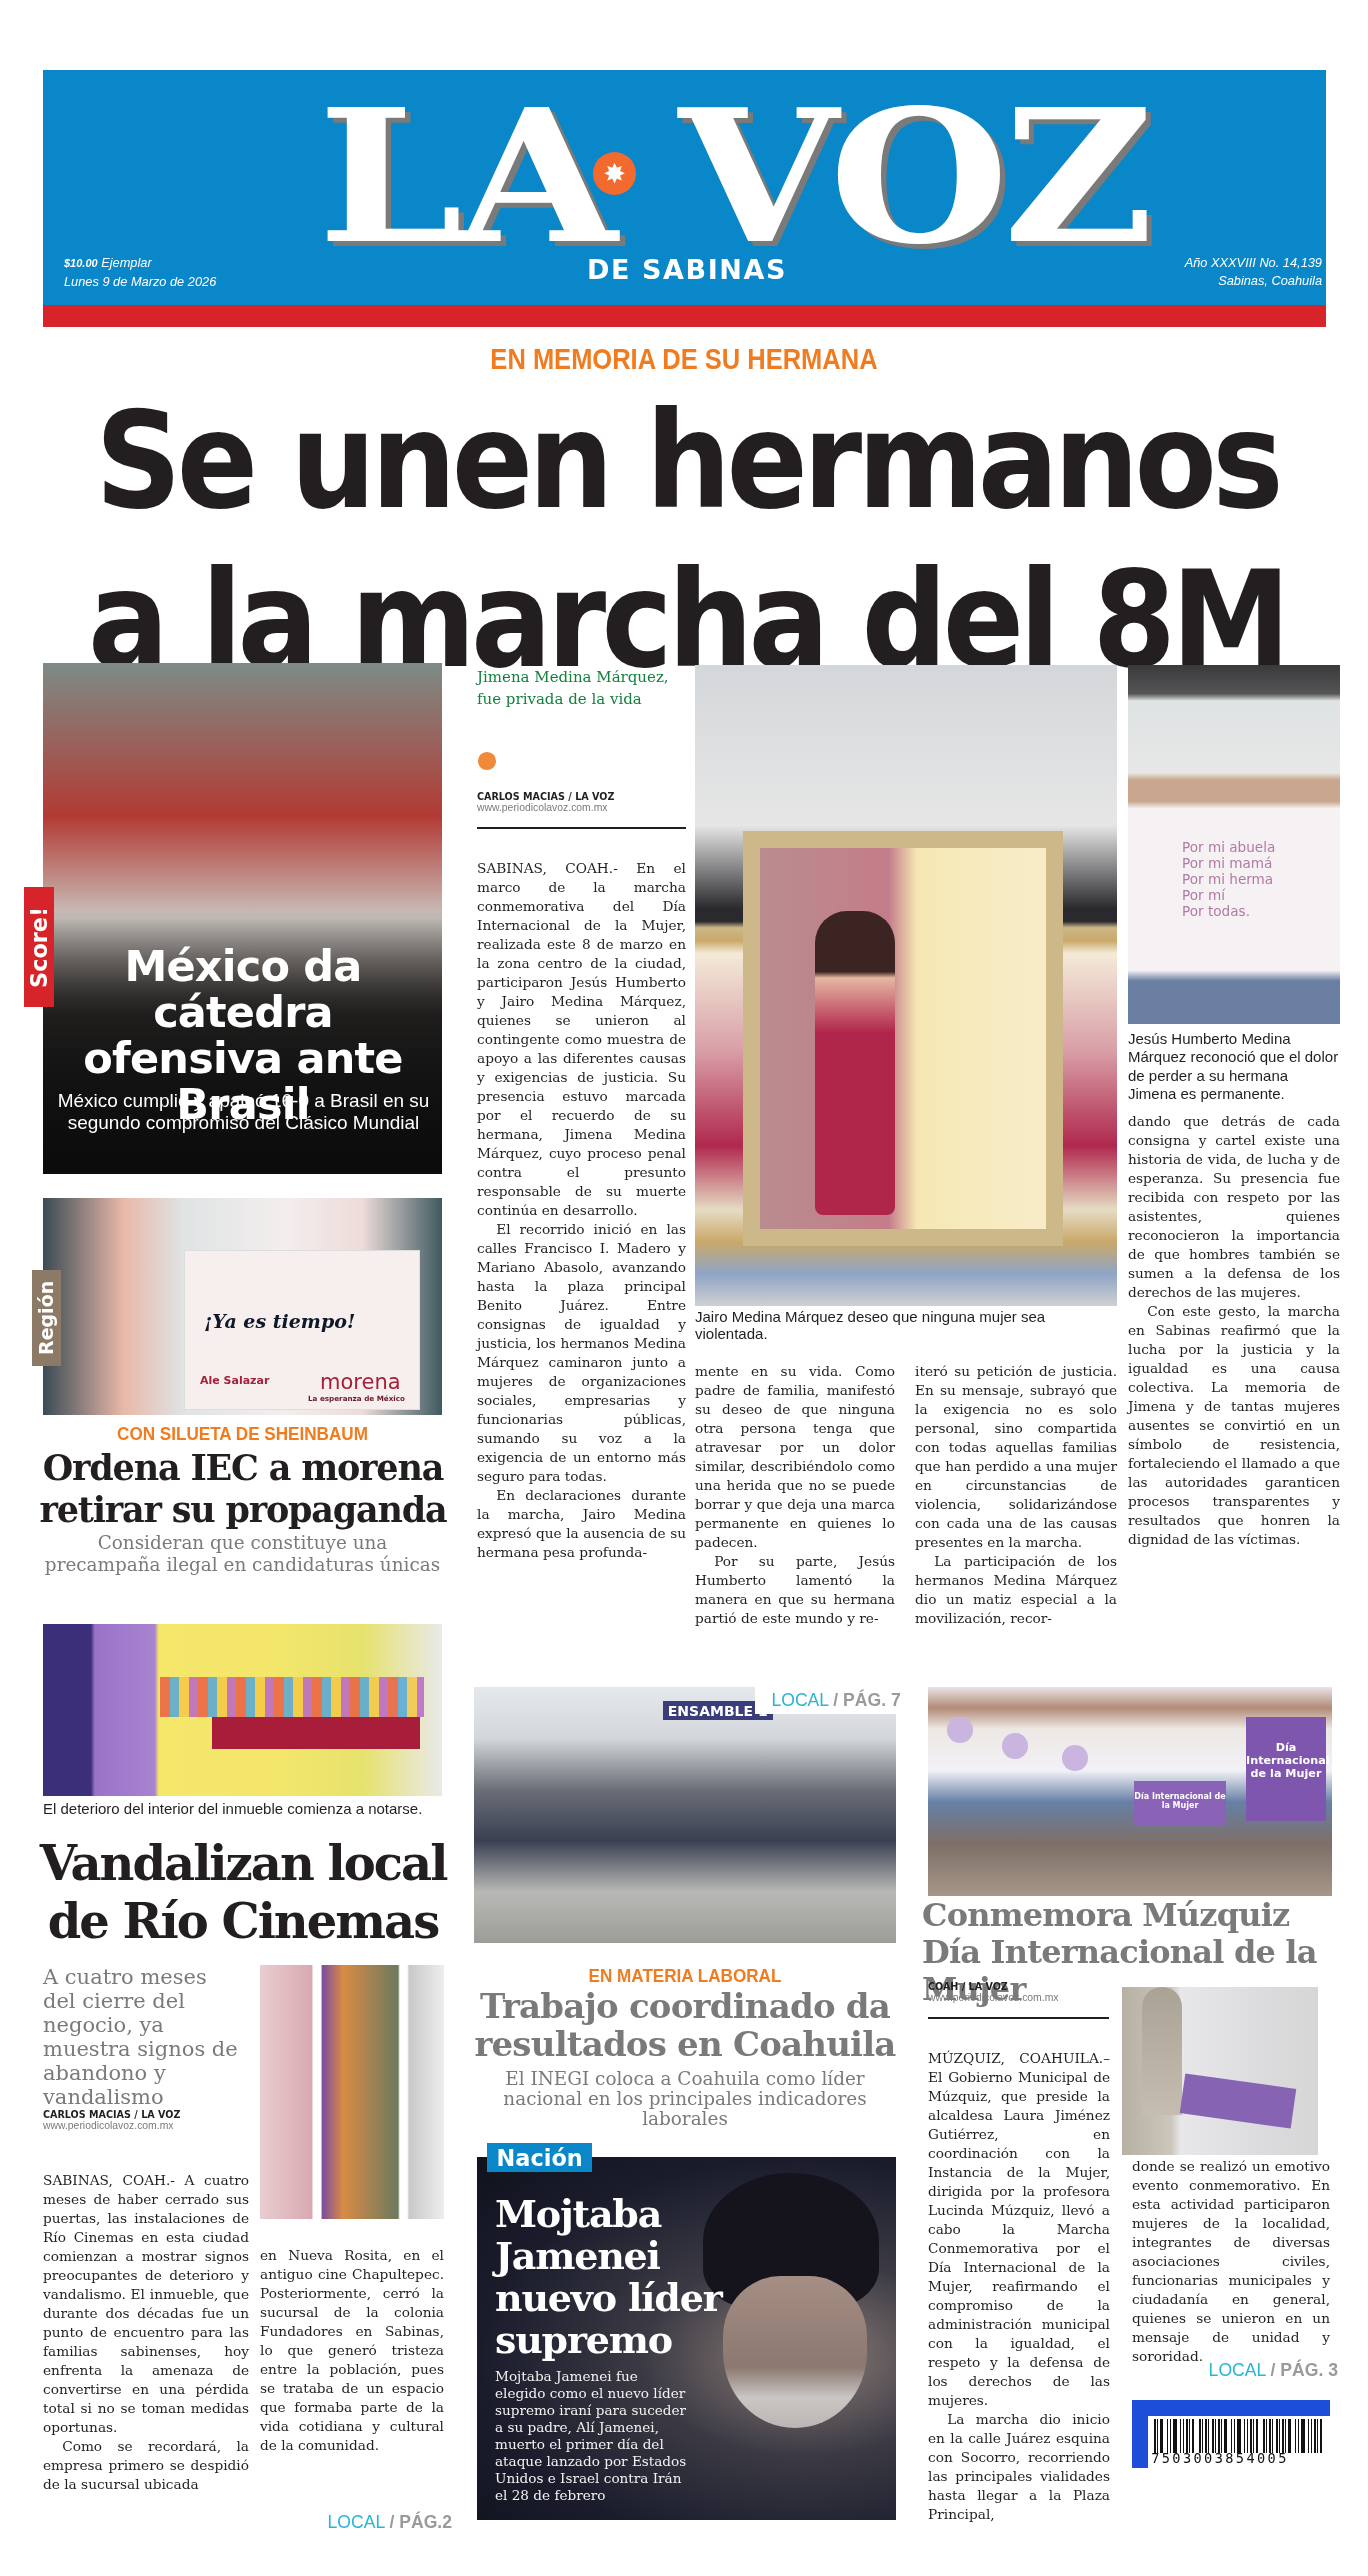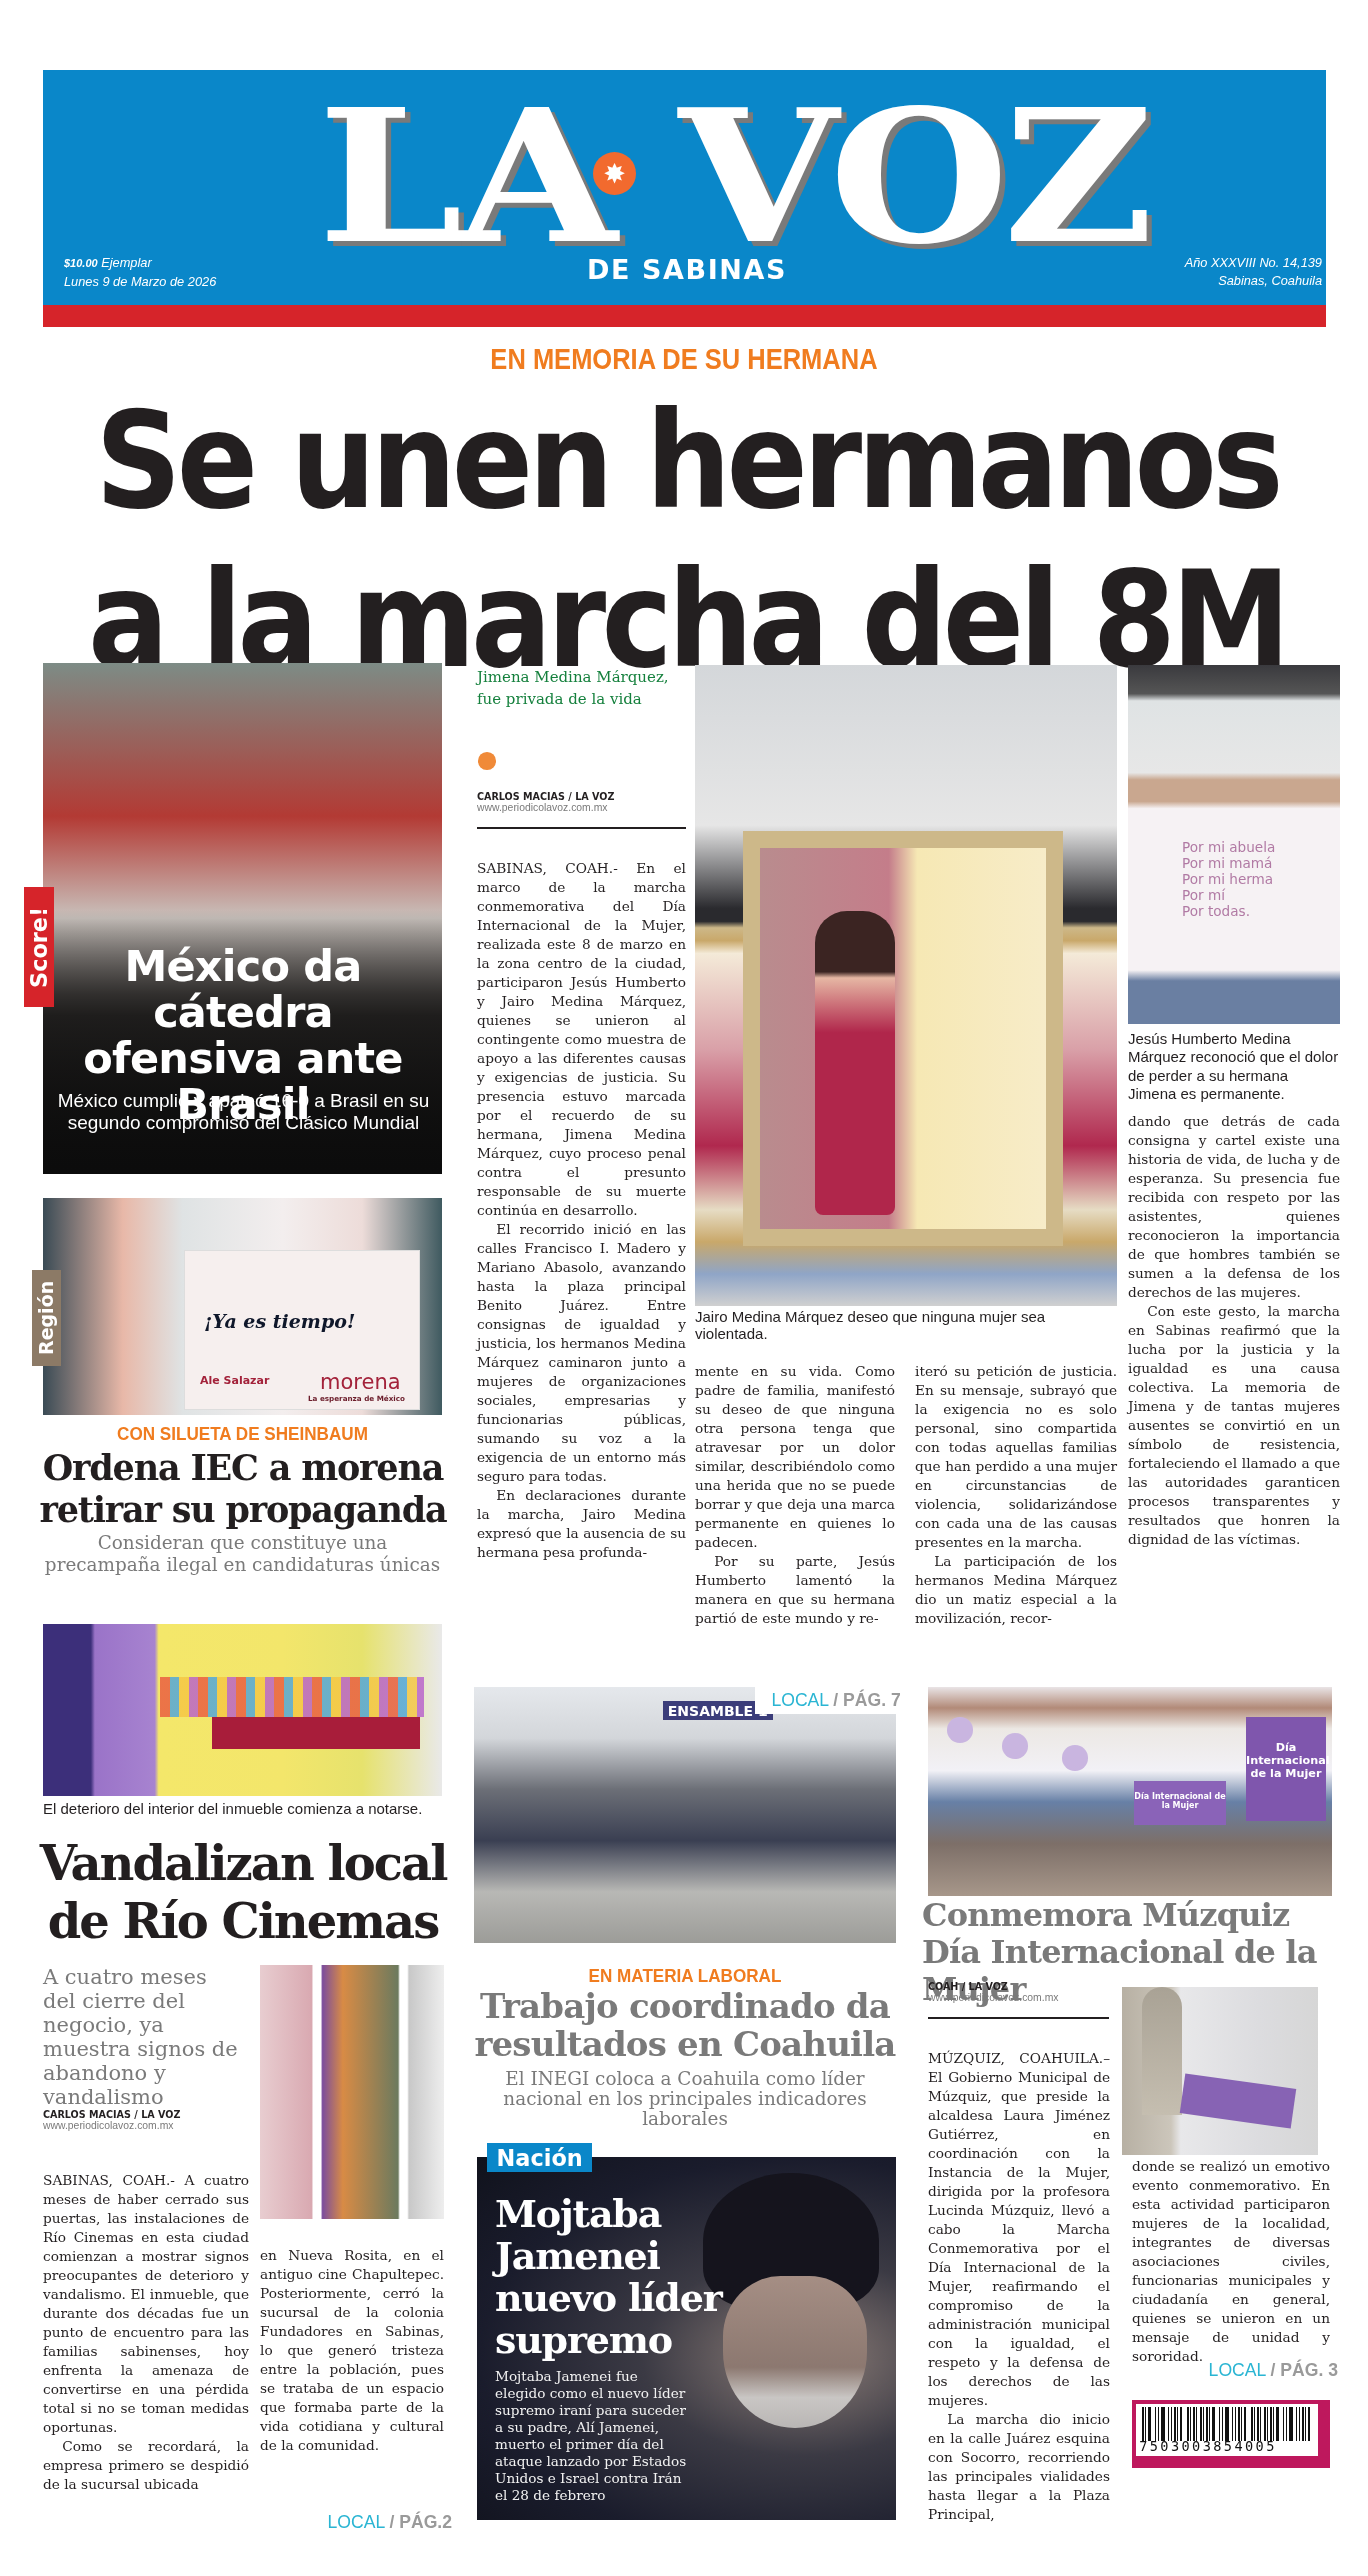--- a/index.html
+++ b/index.html
@@ -91,21 +91,21 @@
   
   .photo-muzquiz { left: 928px; top: 1687px; width: 404px; height: 209px; background: linear-gradient(180deg, #e9e4e6 0%, #b28a78 10%, #ece8e4 20%, #f2f1f6 40%, #6780a6 55%, #7d6f68 75%, #a7978a 100%); }
   .muzquiz-banner { left: 1246px; top: 1717px; width: 80px; height: 104px; background: #7f56ad; color:#fff; font-family:"DejaVu Sans",sans-serif; font-weight:bold; font-size: 11.2px; text-align:center; padding-top: 24px; }
   .muzquiz-banner2 { left: 1134px; top: 1781px; width: 92px; height: 44px; background: #8a63b8; color:#fff; font-family:"DejaVu Sans",sans-serif; font-weight:bold; font-size: 8px; text-align:center; padding-top: 11.2px; }
   .balloon { width: 25.6px; height: 25.6px; border-radius:50%; background:#c9b5e0; }
   .muzquiz-title { left: 922px; top: 1897px; width: 415px; font-family:"DejaVu Serif",serif; font-weight:bold; font-size: 32px; line-height: 37px; letter-spacing:-0.8px; color:#7a7a7a; }
   .photo-church { left: 1122px; top: 1987px; width: 196px; height: 168px; background: linear-gradient(90deg, #b7b0a3 0%, #ccc6bb 25%, #e8e8ea 30%, #dcdcdf 70%, #d6d6d6 100%); }
   .church-tower { left: 1142px; top: 1987px; width: 40px; height: 128px; background: linear-gradient(180deg, #a9a295 0%, #c5beb0 100%); border-radius: 20px 20px 0 0; }
   .march-banner { left: 1182px; top: 2081px; width: 112px; height: 40px; background: #8763b4; transform: rotate(8deg); }
 
-  .barcode-box { left: 1132px; top: 2400px; width: 198px; height: 68px; background: #be185d; padding: 4px; text-decoration: underline; }
+  .barcode-box { left: 1132px; top: 2400px; width: 198px; height: 68px; background: #1d4ed8; padding: 16px; text-decoration: underline; }
   .barcode { width: 182px; height: 52px; background: #fff; position: relative; }
   .bars { position:absolute; left: 6.4px; top: 3.2px; width: 168px; height: 34px; background: repeating-linear-gradient(90deg, #111 0 1.6px, #fff 1.6px 3.2px, #111 3.2px 4px, #fff 4px 6.4px, #111 6.4px 8.8px, #fff 8.8px 9.6px, #111 9.6px 10.4px, #fff 10.4px 12.8px); }
   .bar-digits { position:absolute; left: 3.2px; bottom: 1.6px; width: 176px; font-family:"DejaVu Sans Mono", monospace; font-size: 13.6px; letter-spacing: 2.4px; color:#111; }
 </style>
 </head>
 <body>
 
 <div class="abs masthead"></div>
 <div class="abs mast-red"></div>
 <div class="abs logo"><span>LA</span>&nbsp;<span>VOZ</span></div>

